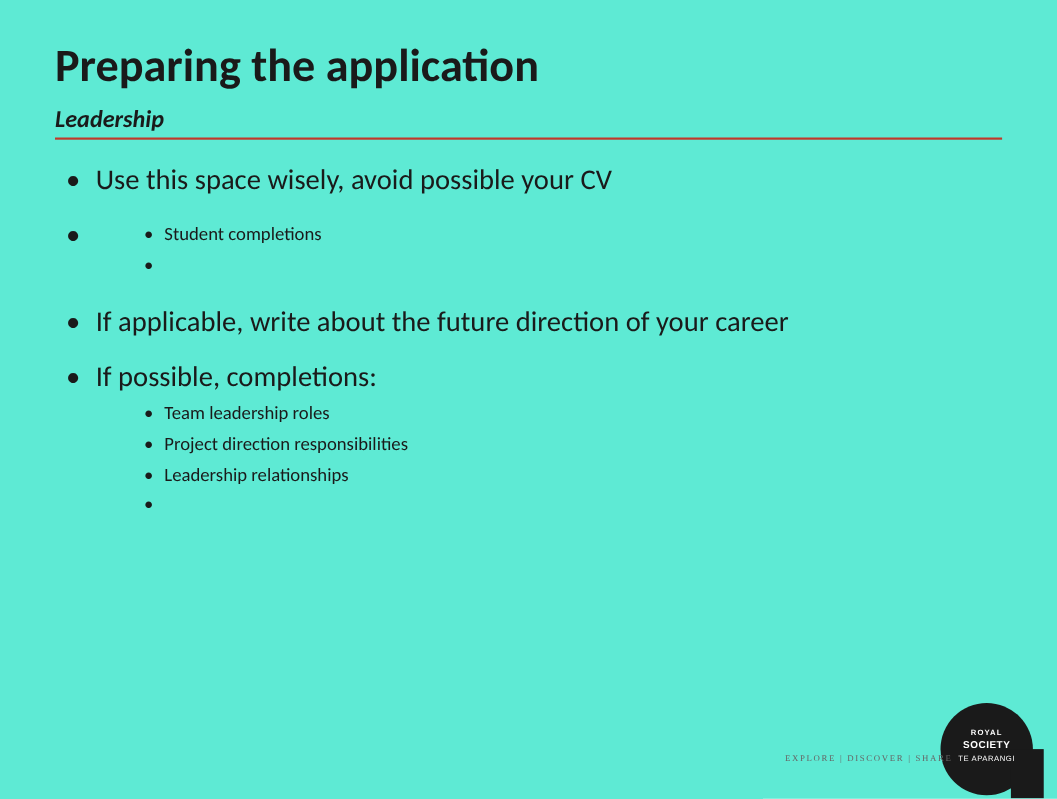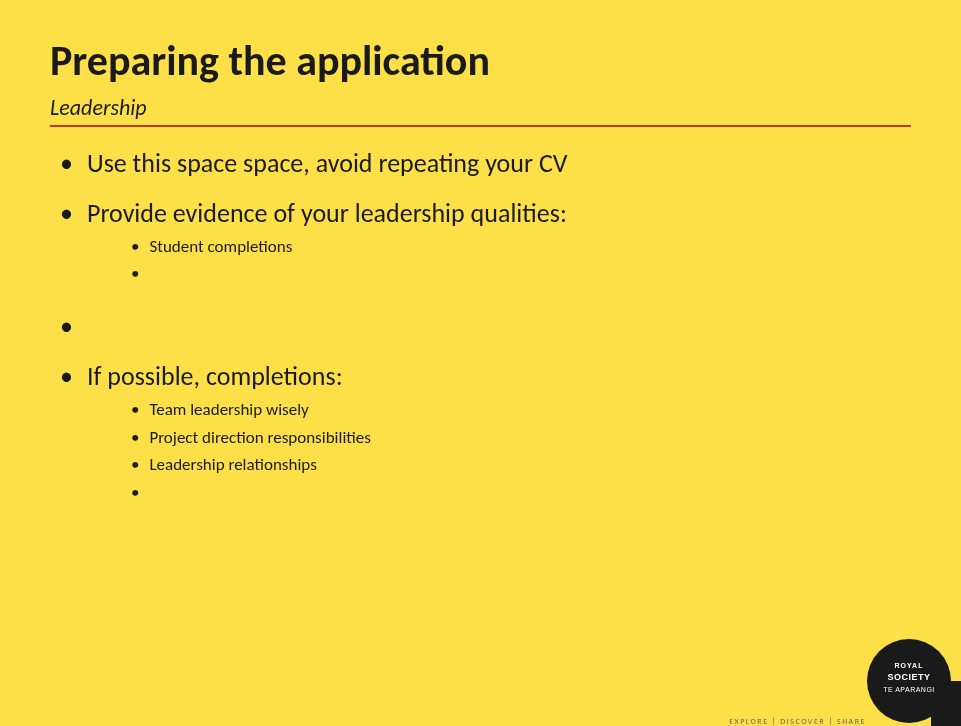--- a/index.html
+++ b/index.html
@@ -13,36 +13,36 @@
       height: 726px;
       background: #ffffff;
       font-family: 'Calibri', 'Segoe UI', Arial, sans-serif;
       overflow: hidden;
       position: relative;
     }
 
     .slide-container {
       width: 961px;
       height: 726px;
-      background: #fde047;
+      background: #5eead4;
       padding: 35px 50px 30px 50px;
       position: relative;
     }
 
     .main-title {
       font-size: 42px;
       font-weight: 700;
       color: #1a1a1a;
       margin-bottom: 8px;
       font-family: 'Calibri', Arial, sans-serif;
     }
 
     .subtitle {
       font-size: 22px;
-      font-weight: normal;
+      font-weight: bold;
       font-style: italic;
       color: #1a1a1a;
       margin-bottom: 4px;
     }
 
     .divider {
       height: 2px;
       background: #c0392b;
       margin-bottom: 20px;
       width: 100%;
@@ -93,81 +93,82 @@
       line-height: 1.4;
       flex-shrink: 0;
     }
 
     .bullet-sub .bullet-text {
       line-height: 1.4;
     }
 
     .bottom-bar {
       position: absolute;
-      bottom: 0;
+      bottom: 32px;
       right: 95px;
       font-size: 8px;
       color: #666;
       letter-spacing: 1.5px;
       text-transform: uppercase;
+      font-family: Liberation Serif, serif;
     }
 
     .logo-wrapper {
       position: absolute;
       bottom: 0;
-      right: 0;
+      right: 12px;
       width: 120px;
       height: 90px;
       overflow: hidden;
     }
   </style>
 </head>
 <body>
 
 <div class="slide-container">
 
   <h1 class="main-title">Preparing the application</h1>
   <h2 class="subtitle">Leadership</h2>
   <div class="divider"></div>
 
   <div class="content">
 
     <div class="bullet-main">
       <span class="bullet-dot">•</span>
-      <span class="bullet-text">Use this space space, avoid repeating your CV</span>
+      <span class="bullet-text">Use this space wisely, avoid possible your CV</span>
     </div>
 
     <div class="bullet-main">
       <span class="bullet-dot">•</span>
       <div>
-        <span class="bullet-text">Provide evidence of your leadership qualities:</span>
         <div class="sub-bullets">
           <div class="bullet-sub">
             <span class="bullet-dot">•</span>
             <span class="bullet-text">Student completions</span>
           </div>
           <div class="bullet-sub">
             <span class="bullet-dot">•</span>
           </div>
         </div>
       </div>
     </div>
 
     <div class="bullet-main">
       <span class="bullet-dot">•</span>
+      <span class="bullet-text">If applicable, write about the future direction of your career</span>
     </div>
 
     <div class="bullet-main">
       <span class="bullet-dot">•</span>
       <div>
         <span class="bullet-text">If possible, completions:</span>
         <div class="sub-bullets">
           <div class="bullet-sub">
             <span class="bullet-dot">•</span>
-            <span class="bullet-text">Team leadership wisely</span>
+            <span class="bullet-text">Team leadership roles</span>
           </div>
           <div class="bullet-sub">
             <span class="bullet-dot">•</span>
             <span class="bullet-text">Project direction responsibilities</span>
           </div>
           <div class="bullet-sub">
             <span class="bullet-dot">•</span>
             <span class="bullet-text">Leadership relationships</span>
           </div>
           <div class="bullet-sub">

